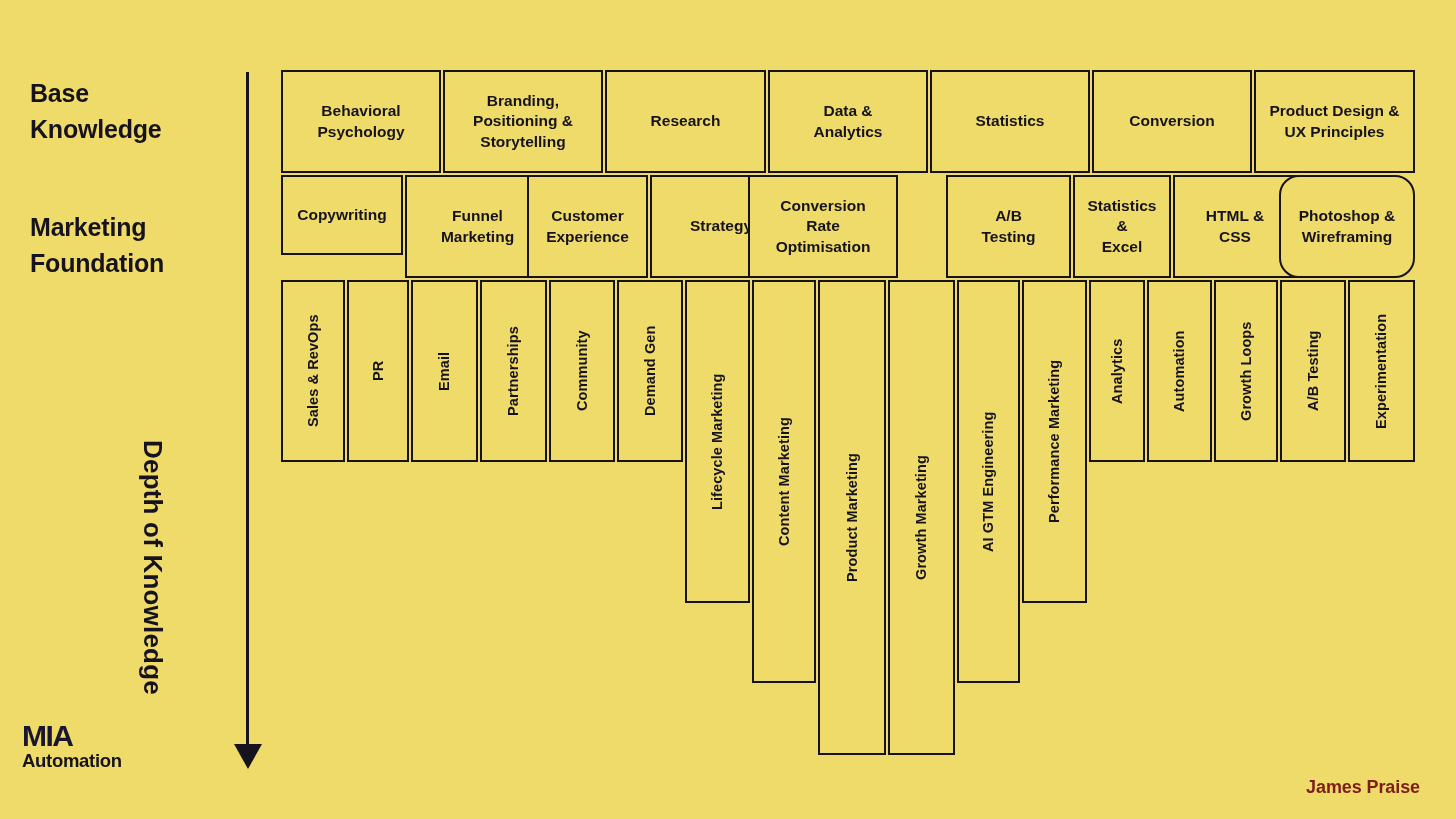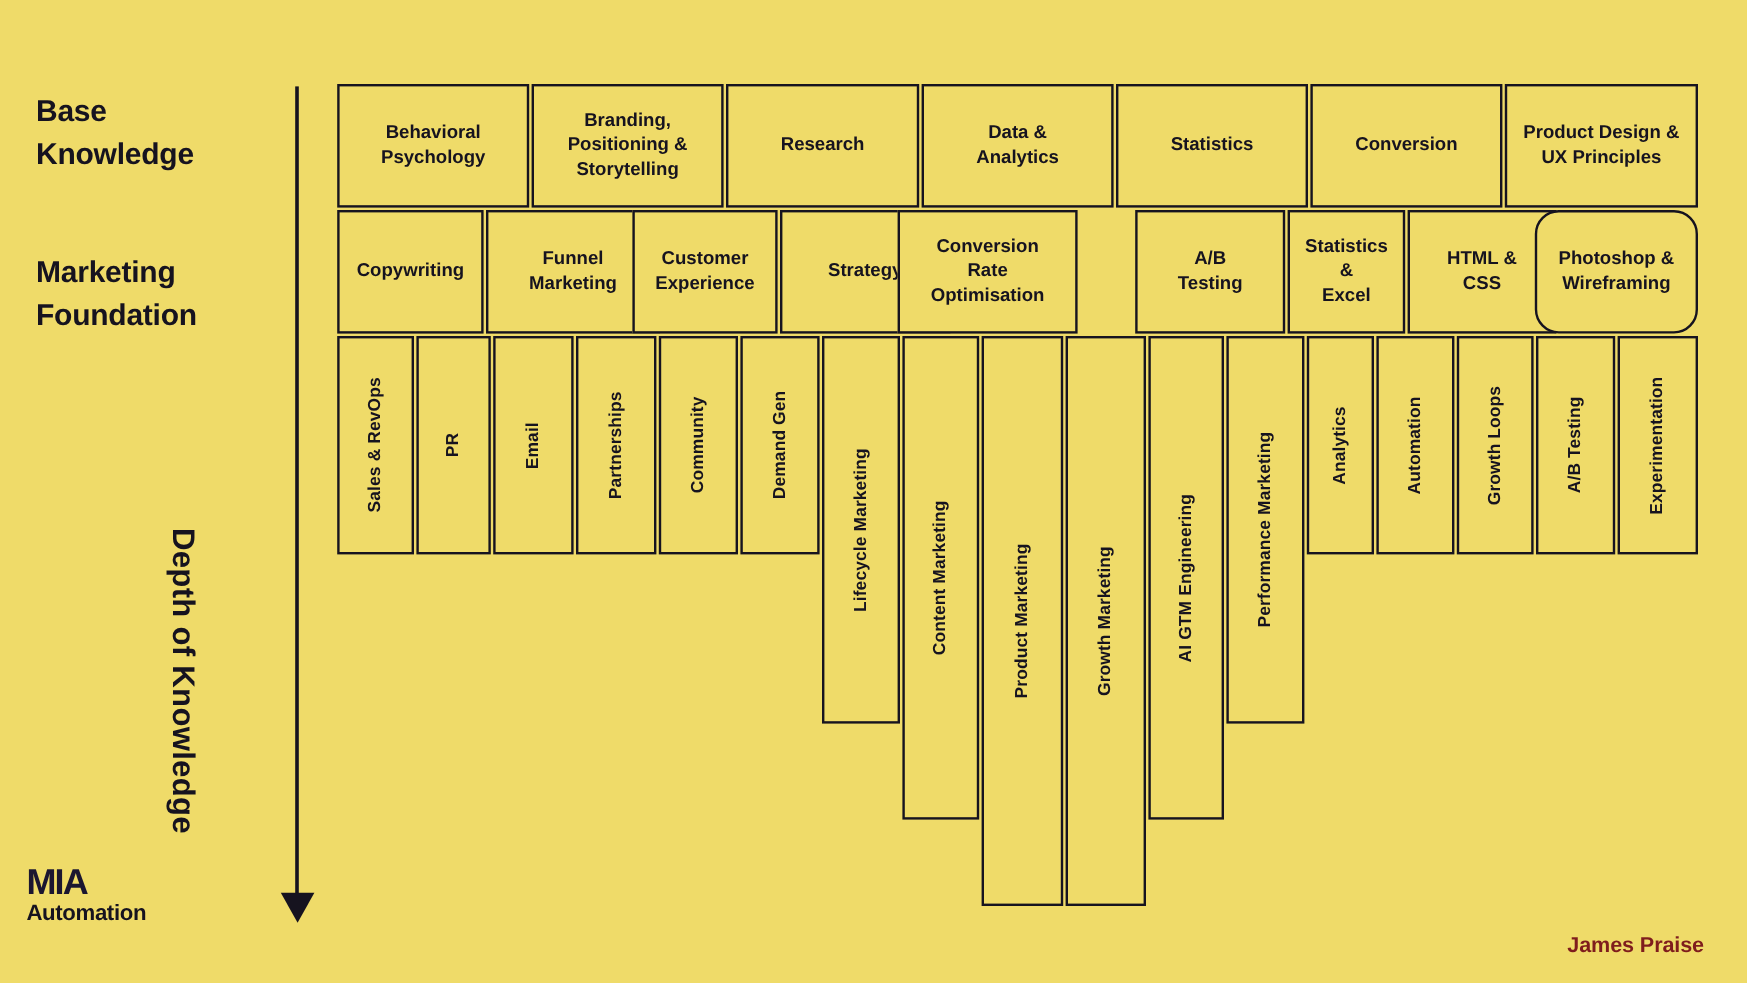--- a/index.html
+++ b/index.html
@@ -146,21 +146,21 @@
 Storytelling</div>
       <div class="box row1" style="left: 605px; top: 70px; width: 161px; height: 103px;">Research</div>
       <div class="box row1" style="left: 768px; top: 70px; width: 160px; height: 103px;">Data &amp;
 Analytics</div>
       <div class="box row1" style="left: 930px; top: 70px; width: 160px; height: 103px;">Statistics</div>
       <div class="box row1" style="left: 1092px; top: 70px; width: 160px; height: 103px;">Conversion</div>
       <div class="box row1" style="left: 1254px; top: 70px; width: 161px; height: 103px;">Product Design &amp;
 UX Principles</div>
     </div>
   <div id="row-mktg">
-      <div class="box row2" style="left: 281px; top: 175px; width: 122px; height: 103px;">Copywriting</div>
+      <div class="box row2" style="left: 281px; top: 175px; width: 122px; height: 80px;">Copywriting</div>
       <div class="box row2" style="left: 405px; top: 175px; width: 145px; height: 103px;">Funnel
 Marketing</div>
       <div class="box row2" style="left: 527px; top: 175px; width: 121px; height: 103px;">Customer
 Experience</div>
       <div class="box row2" style="left: 650px; top: 175px; width: 142px; height: 103px;">Strategy</div>
       <div class="box row2" style="left: 748px; top: 175px; width: 150px; height: 103px;">Conversion
 Rate
 Optimisation</div>
       <div class="box row2" style="left: 946px; top: 175px; width: 125px; height: 103px;">A/B
 Testing</div>

